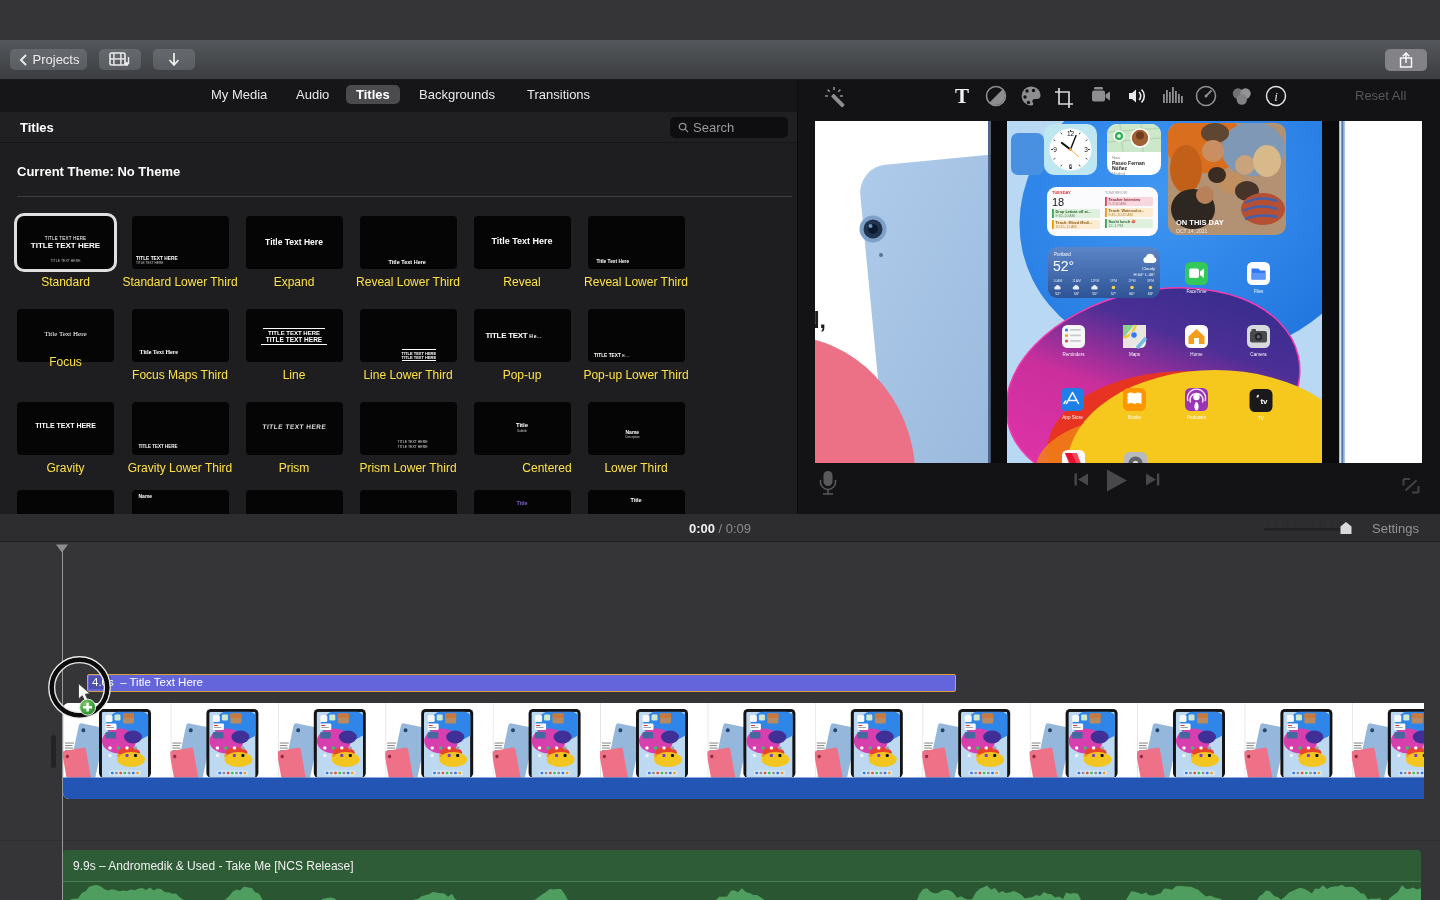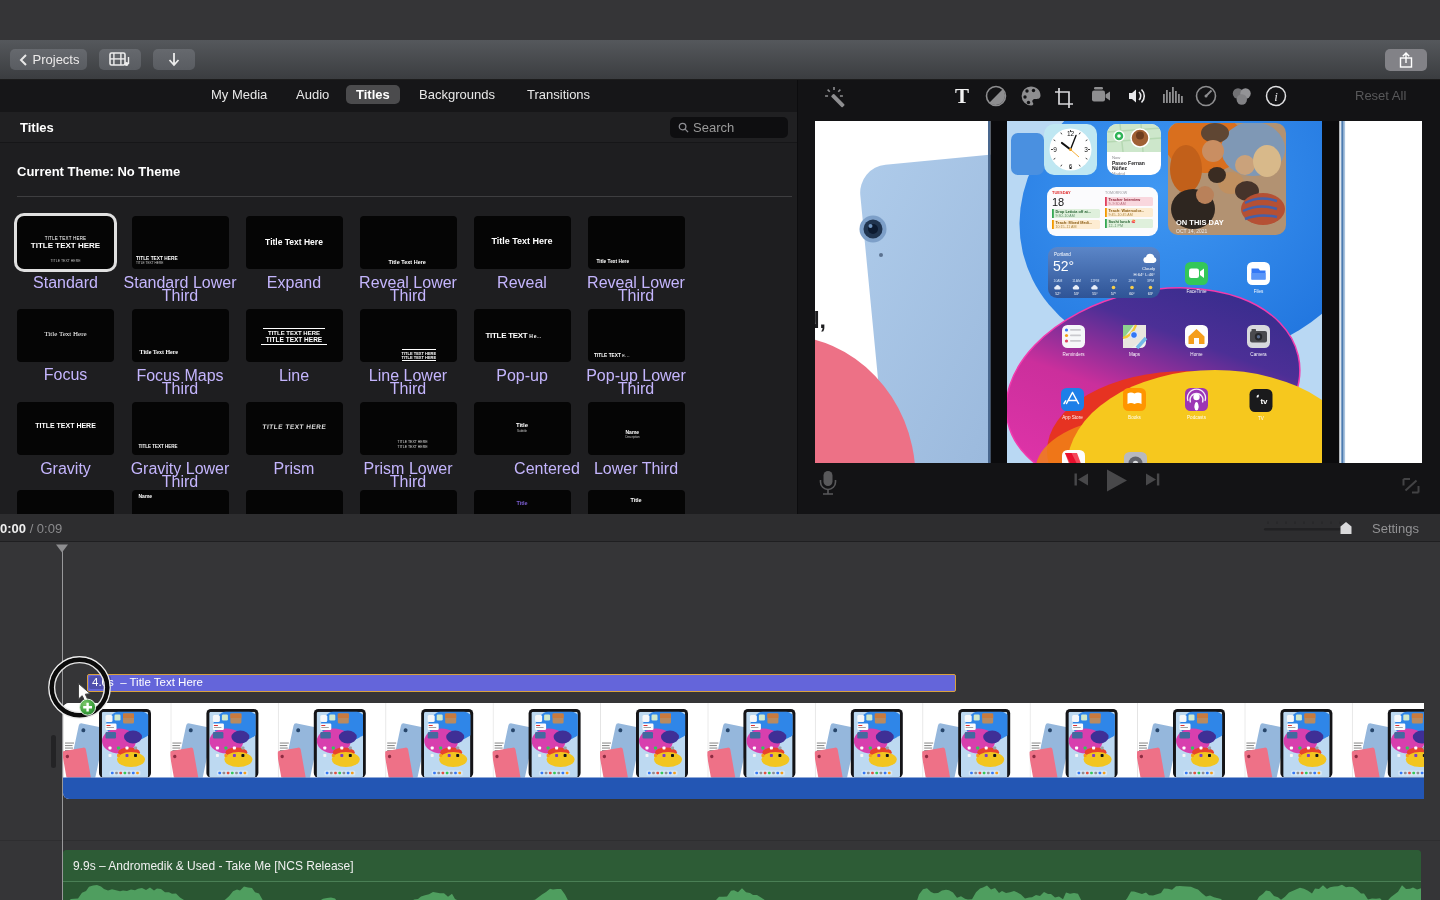--- a/index.html
+++ b/index.html
@@ -29,32 +29,32 @@
     border-bottom:1px solid #161618; }
   #hdr-titles { left:20px; top:40px; color:#ffffff; font-size:13px; font-weight:bold; }
   #searchbox { left:670px; top:37px; width:118px; height:21px; background:#0e0e10;
     border-radius:5px; color:#9a9a9a; font-size:13px; line-height:21px; }
   #curtheme { left:17px; top:84px; color:#ffffff; font-size:13px; font-weight:bold; }
   #themediv { left:17px; top:116px; width:775px; height:1px; background:#3e3e40; }
 
   .tile { position:absolute; width:97px; height:53px; background:#050505;
     border-radius:4px; overflow:hidden; color:#fff; }
   .tile.sel { box-shadow:0 0 0 3px #e0e0e0; border-radius:7px; }
-  .tlabel { position:absolute; width:118px; text-align:center; color:#c4b5fd;
-    font-size:16px; line-height:13px; }
+  .tlabel { position:absolute; width:118px; text-align:center; color:#fde047;
+    font-size:12px; line-height:13px; }
 
   
   #rightpanel { left:797px; top:40px; width:643px; height:434px; background:#131315; }
   #prevtools { position:absolute; left:0; top:0; width:643px; height:32px; }
   #resetall { position:absolute; left:558px; top:8px; color:#58585a; font-size:13px; }
 
   
   #timebar { left:0; top:474px; width:1440px; height:28px; background:#2d2d2f;
     border-bottom:1px solid #1f1f21; }
-  #timetext { left:0; top:481px; width:1440px; font-size:13px;
+  #timetext { left:0; top:481px; width:1440px; text-align:center; font-size:13px;
     color:#8b8b8d; }
   #timetext b { color:#efefef; font-weight:bold; }
   #settings { left:1372px; top:481px; color:#929294; font-size:13px; }
 
   
   #timeline { left:0; top:502px; width:1440px; height:398px; background:#353537; }
 </style>
 </head>
 <body>
 <div id="stage">
@@ -126,21 +126,21 @@
           <div style="position:absolute;left:0;right:0;top:19.5px;text-align:center;font-weight:bold;font-size:9px;">Title Text Here</div>
         </div>
       <div class="tlabel" style="left:463.0px; top:196px;">Reveal</div>
       <div class="tile" style="left:587.5px; top:136px;">
           <div style="position:absolute;left:9px;top:43px;font-weight:bold;font-size:4.8px;">Title Text Here</div>
         </div>
       <div class="tlabel" style="left:577.0px; top:196px;">Reveal Lower Third</div>
       <div class="tile" style="left:17px; top:229px;">
           <div style="position:absolute;left:0;right:0;top:21px;text-align:center;font-size:7px;font-family:'Liberation Serif',serif;">Title Text Here</div>
         </div>
-      <div class="tlabel" style="left:6.5px; top:288px;">Focus</div>
+      <div class="tlabel" style="left:6.5px; top:276px;">Focus</div>
       <div class="tile" style="left:131.5px; top:229px;">
           <div style="position:absolute;left:8px;top:40px;font-weight:bold;font-size:6px;font-family:'Liberation Serif',serif;">Title Text Here</div>
         </div>
       <div class="tlabel" style="left:121.0px; top:289px;">Focus Maps Third</div>
       <div class="tile" style="left:245.5px; top:229px;">
           <div style="position:absolute;left:0;right:0;top:18.5px;text-align:center;font-weight:bold;font-size:6px;border-top:1px solid #fff;width:62px;margin:0 auto;padding-top:1px;">TITLE TEXT HERE</div>
           <div style="position:absolute;left:0;right:0;top:26.5px;text-align:center;font-weight:bold;font-size:6.5px;border-bottom:1px solid #fff;width:66px;margin:0 auto;padding-bottom:1.5px;">TITLE TEXT HERE</div>
         </div>
       <div class="tlabel" style="left:235.0px; top:289px;">Line</div>
       <div class="tile" style="left:359.5px; top:229px;">

